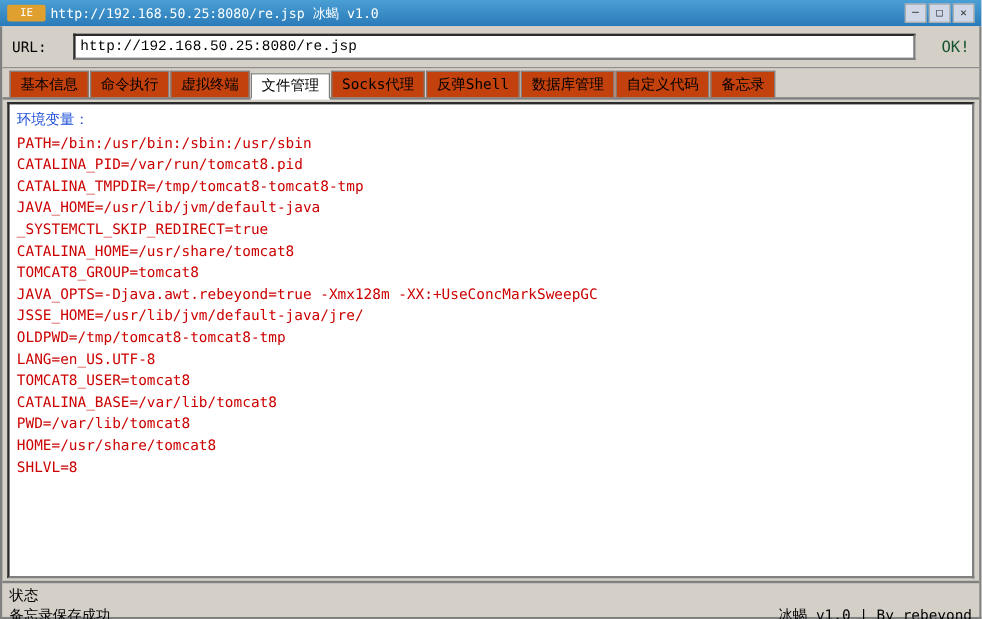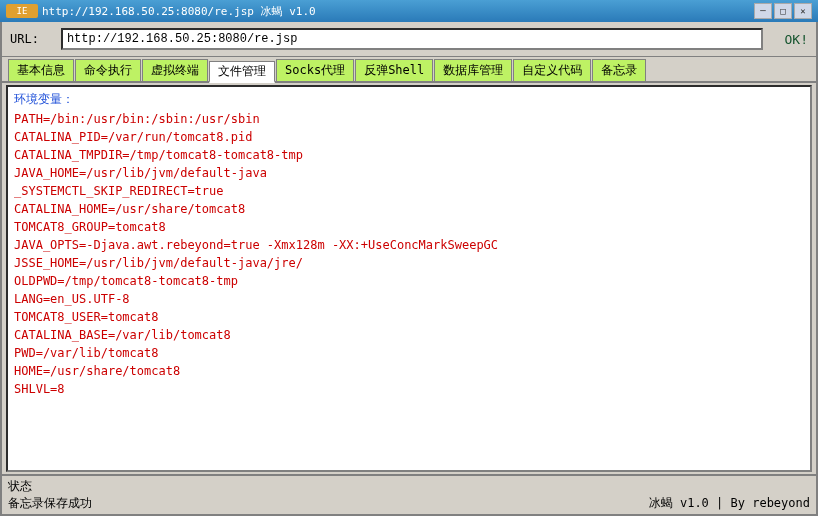--- a/index.html
+++ b/index.html
@@ -103,21 +103,21 @@
       padding: 2px 6px 0 6px;
       background: #d4d0c8;
       border-bottom: 2px solid #808080;
       gap: 1px;
     }
     .tab {
       height: 22px;
       padding: 0 8px;
       border: 1px solid #808080;
       border-bottom: none;
-      background: #bef264;
+      background: #c2410c;
       font-size: 12px;
       color: #000;
       cursor: pointer;
       display: flex;
       align-items: center;
       white-space: nowrap;
     }
     .tab.active {
       background: white;
       border-bottom: 2px solid white;
@@ -147,21 +147,21 @@
       margin-bottom: 2px;
     }
     .env-line {
       color: #cc0000;
       font-size: 12px;
       line-height: 1.5;
     }
 
     
     .status-bar {
-      height: 40px;
+      height: 30px;
       background: #d4d0c8;
       border-top: 2px solid #808080;
       display: flex;
       flex-direction: column;
       padding: 2px 6px;
     }
     .status-top {
       font-size: 12px;
       color: #000;
     }

